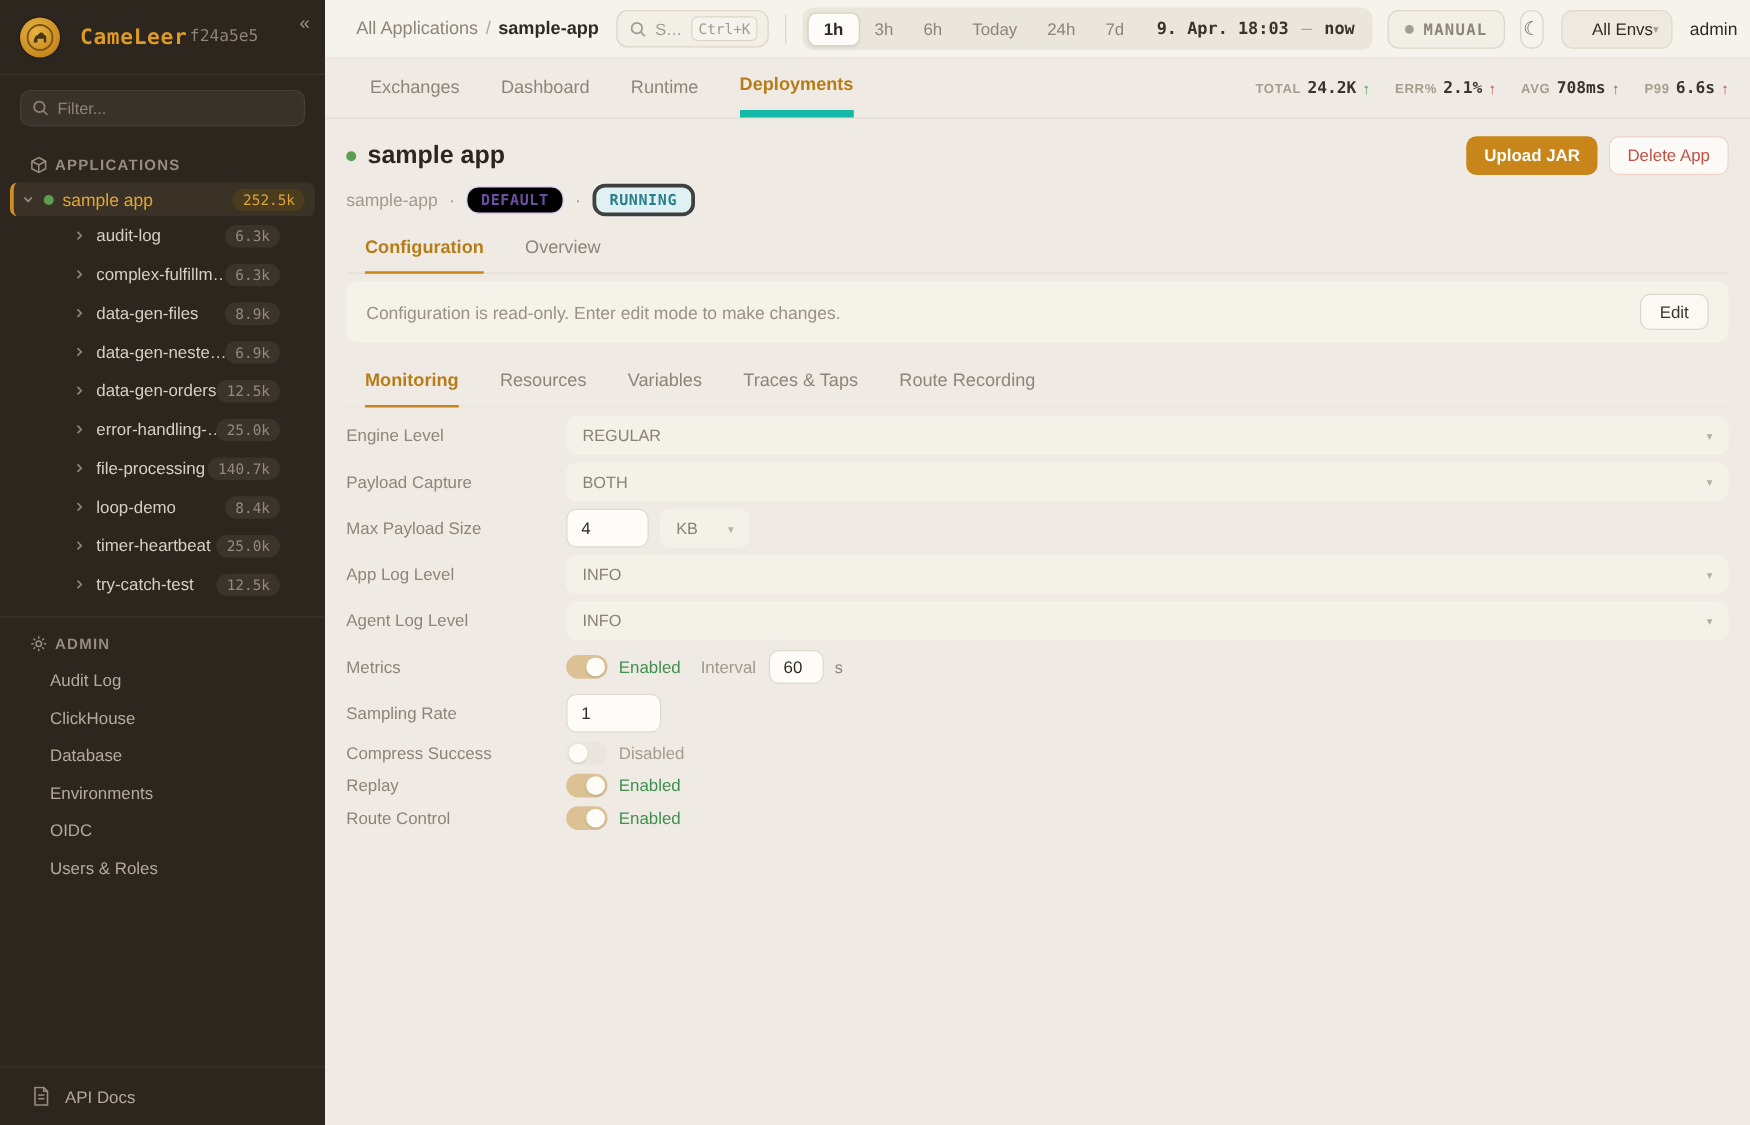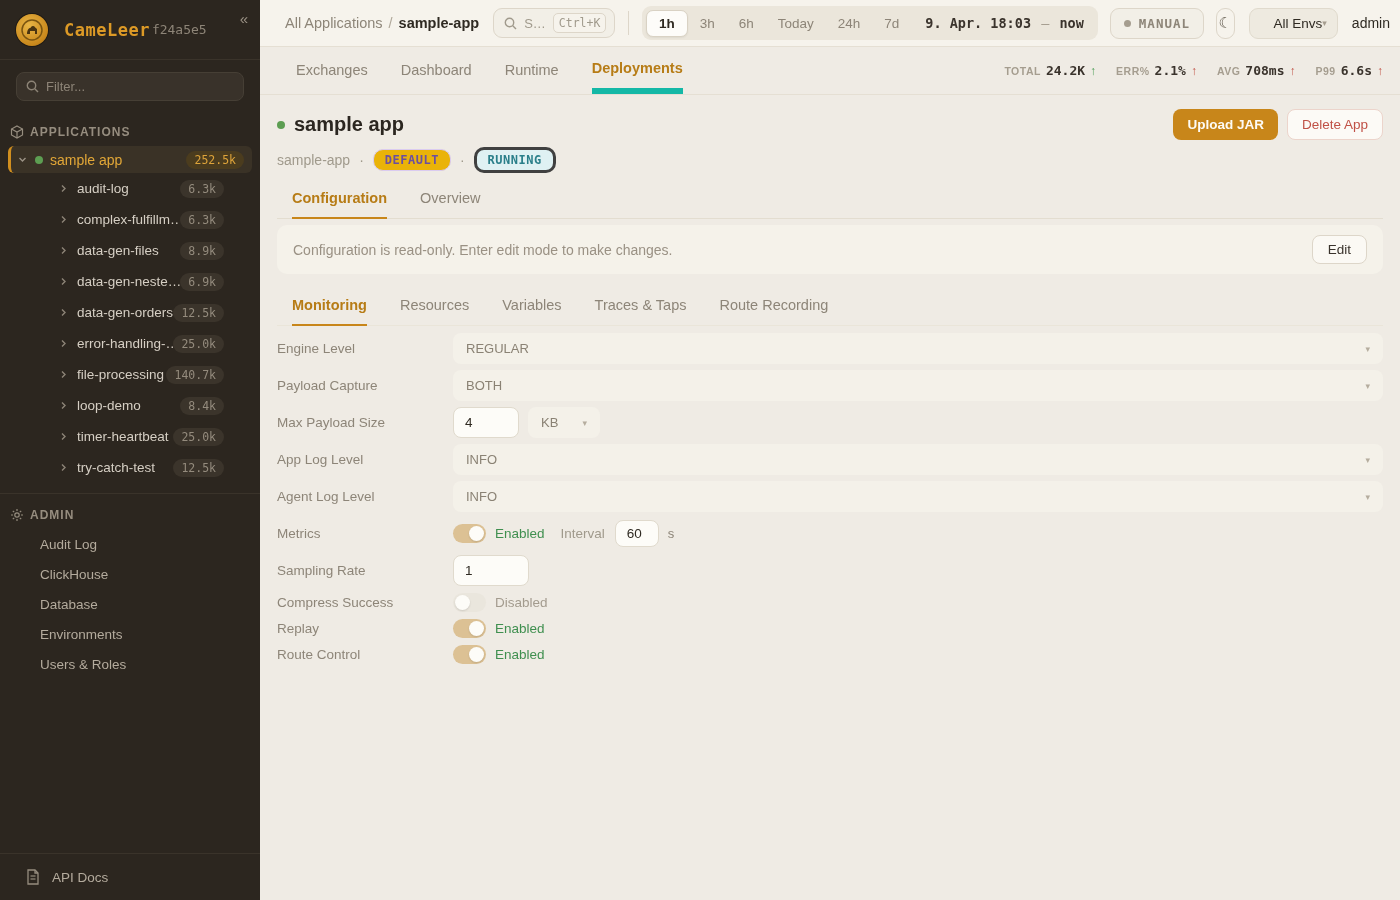--- a/index.html
+++ b/index.html
@@ -11,21 +11,21 @@
   .sidebar { width:260px; min-width:260px; background:#2c261f; display:flex; flex-direction:column; color:#a99f92; }
   .sb-header { height:60px; display:flex; align-items:center; padding:0 14px 0 16px; border-bottom:1px solid #3a332a; position:relative; }
   .logo { width:32px; height:32px; border-radius:50%; background:radial-gradient(circle at 40% 35%, #e8b545, #c9881c 70%, #9a6712); display:flex; align-items:center; justify-content:center; box-shadow:0 0 0 1px #1f1a14; }
   .brand { font-family:"DejaVu Sans Mono", monospace; font-weight:bold; font-size:17px; color:#dd9a26; margin-left:16px; letter-spacing:.5px; }
   .version { font-family:"DejaVu Sans Mono", monospace; font-size:13px; color:#8d8477; margin-left:2px; }
   .collapse { position:absolute; right:12px; top:10px; color:#9b9285; font-size:15px; cursor:pointer; }
   .sb-filter { padding:12px 16px 10px 16px; }
   .filter-box { height:29px; background:#39322a; border:1px solid #463f35; border-radius:8px; display:flex; align-items:center; padding:0 9px; }
   .filter-box input { background:transparent; border:none; outline:none; color:#cfc8bd; font-size:13px; margin-left:7px; width:100%; font-family:"Liberation Sans", sans-serif; }
   .filter-box input::placeholder { color:#8d8477; }
-  .sb-section { display:flex; align-items:center; gap:6px; padding:14px 10px 7px 10px; font-size:12px; font-weight:bold; letter-spacing:1px; color:#968d7f; }
+  .sb-section { display:flex; align-items:center; gap:6px; padding:14px 10px 7px 24px; font-size:12px; font-weight:bold; letter-spacing:1px; color:#968d7f; }
   .app-row { margin:0 8px; height:27px; display:flex; align-items:center; background:#3a3226; border-left:3px solid #d18f1f; border-radius:6px; padding:0 8px 0 7px; cursor:pointer; }
   .app-row .name { color:#e2a737; font-size:14px; margin-left:7px; flex:1; white-space:nowrap; }
   .pill { font-family:"DejaVu Sans Mono", monospace; font-size:11.5px; border-radius:9px; padding:2px 8px; white-space:nowrap; }
   .pill.gold { background:#4b3c1e; color:#dda33a; }
   .pill.gray { background:#3b342b; color:#948b7d; }
   .child-row { height:31px; display:flex; align-items:center; padding:0 36px 0 59px; cursor:pointer; }
   .child-row .cname { color:#d6cfc4; font-size:13.5px; margin-left:9px; flex:1; white-space:nowrap; overflow:hidden; }
   .chev { color:#8d8477; display:flex; }
   .dot { width:8px; height:8px; border-radius:50%; background:#5d9e52; }
   .sb-divider { border-top:1px solid #3a332a; margin:10px 0 0 0; }
@@ -71,21 +71,21 @@
   .page-head { display:flex; align-items:center; }
   .page-title-wrap { display:flex; align-items:center; gap:9px; }
   .page-title { font-size:20px; font-weight:bold; color:#2b2620; }
   .head-btns { margin-left:auto; display:flex; gap:9px; }
   .btn-upload { background:#c8861a; color:#fdfbf6; font-size:13.5px; font-weight:bold; border:none; border-radius:8px; padding:7px 14px; cursor:pointer; font-family:"Liberation Sans", sans-serif; }
   .btn-delete { background:#fcfaf6; color:#c05146; font-size:13.5px; border:1px solid #ecd4cb; border-radius:8px; padding:7px 14px; cursor:pointer; font-family:"Liberation Sans", sans-serif; }
   .subline { display:flex; align-items:center; gap:9px; margin-top:7px; }
   .subline .appid { color:#a09a8c; font-size:14px; }
   .subline .sep { color:#a09a8c; font-size:14px; }
   .badge { font-family:"DejaVu Sans Mono", monospace; font-size:12px; font-weight:bold; border-radius:10px; padding:3px 11px; letter-spacing:.5px; }
-  .badge.purple { background:#eab308; color:#6b4fa0; border:1px solid #dacbf0; }
+  .badge.purple { background:#000000; color:#6b4fa0; border:1px solid #dacbf0; }
   .badge.teal { background:#dff1f3; color:#2a7f8a; border:3px solid #404040; }
 
   .tabs { display:flex; gap:33px; margin-top:17px; border-bottom:1px solid #e3ddd0; padding-left:15px; }
   .tab { font-size:14.5px; color:#8d8578; padding-bottom:11px; cursor:pointer; border-bottom:2px solid transparent; margin-bottom:-1px; }
   .tab.active { color:#b77c16; font-weight:bold; border-bottom:2px solid #c8861a; }
 
   .banner { margin-top:6px; background:#f5f2ea; border-radius:10px; display:flex; align-items:center; padding:10px 16px; }
   .banner .btext { color:#9a9184; font-size:14px; }
   .btn-edit { margin-left:auto; background:#fbf9f4; border:1px solid #ddd6c9; color:#3a332c; border-radius:8px; padding:6px 15px; font-size:13.5px; cursor:pointer; font-family:"Liberation Sans", sans-serif; }
 
@@ -278,20 +278,21 @@
               <line x1="9.8" y1="4.2" x2="11.2" y2="2.8"></line>
             </g>
           </svg>
       </span>
       <span>ADMIN</span>
     </div>
     <div class="admin-item">Audit Log</div>
     <div class="admin-item">ClickHouse</div>
     <div class="admin-item">Database</div>
     <div class="admin-item">Environments</div>
+    <div class="admin-item">OIDC</div>
     <div class="admin-item">Users &amp; Roles</div>
 
     <div class="sb-spacer"></div>
 
     <div class="sb-footer">
       <span>
         <svg width="14" height="16" viewBox="0 0 14 16">
             <path d="M2 1 L9 1 L12 4 L12 15 L2 15 Z" fill="none" stroke="#968d7f" stroke-width="1.3"></path>
             <path d="M9 1 L9 4 L12 4" fill="none" stroke="#968d7f" stroke-width="1.3"></path>
             <line x1="4.5" y1="7" x2="9.5" y2="7" stroke="#968d7f" stroke-width="1.2"></line>

